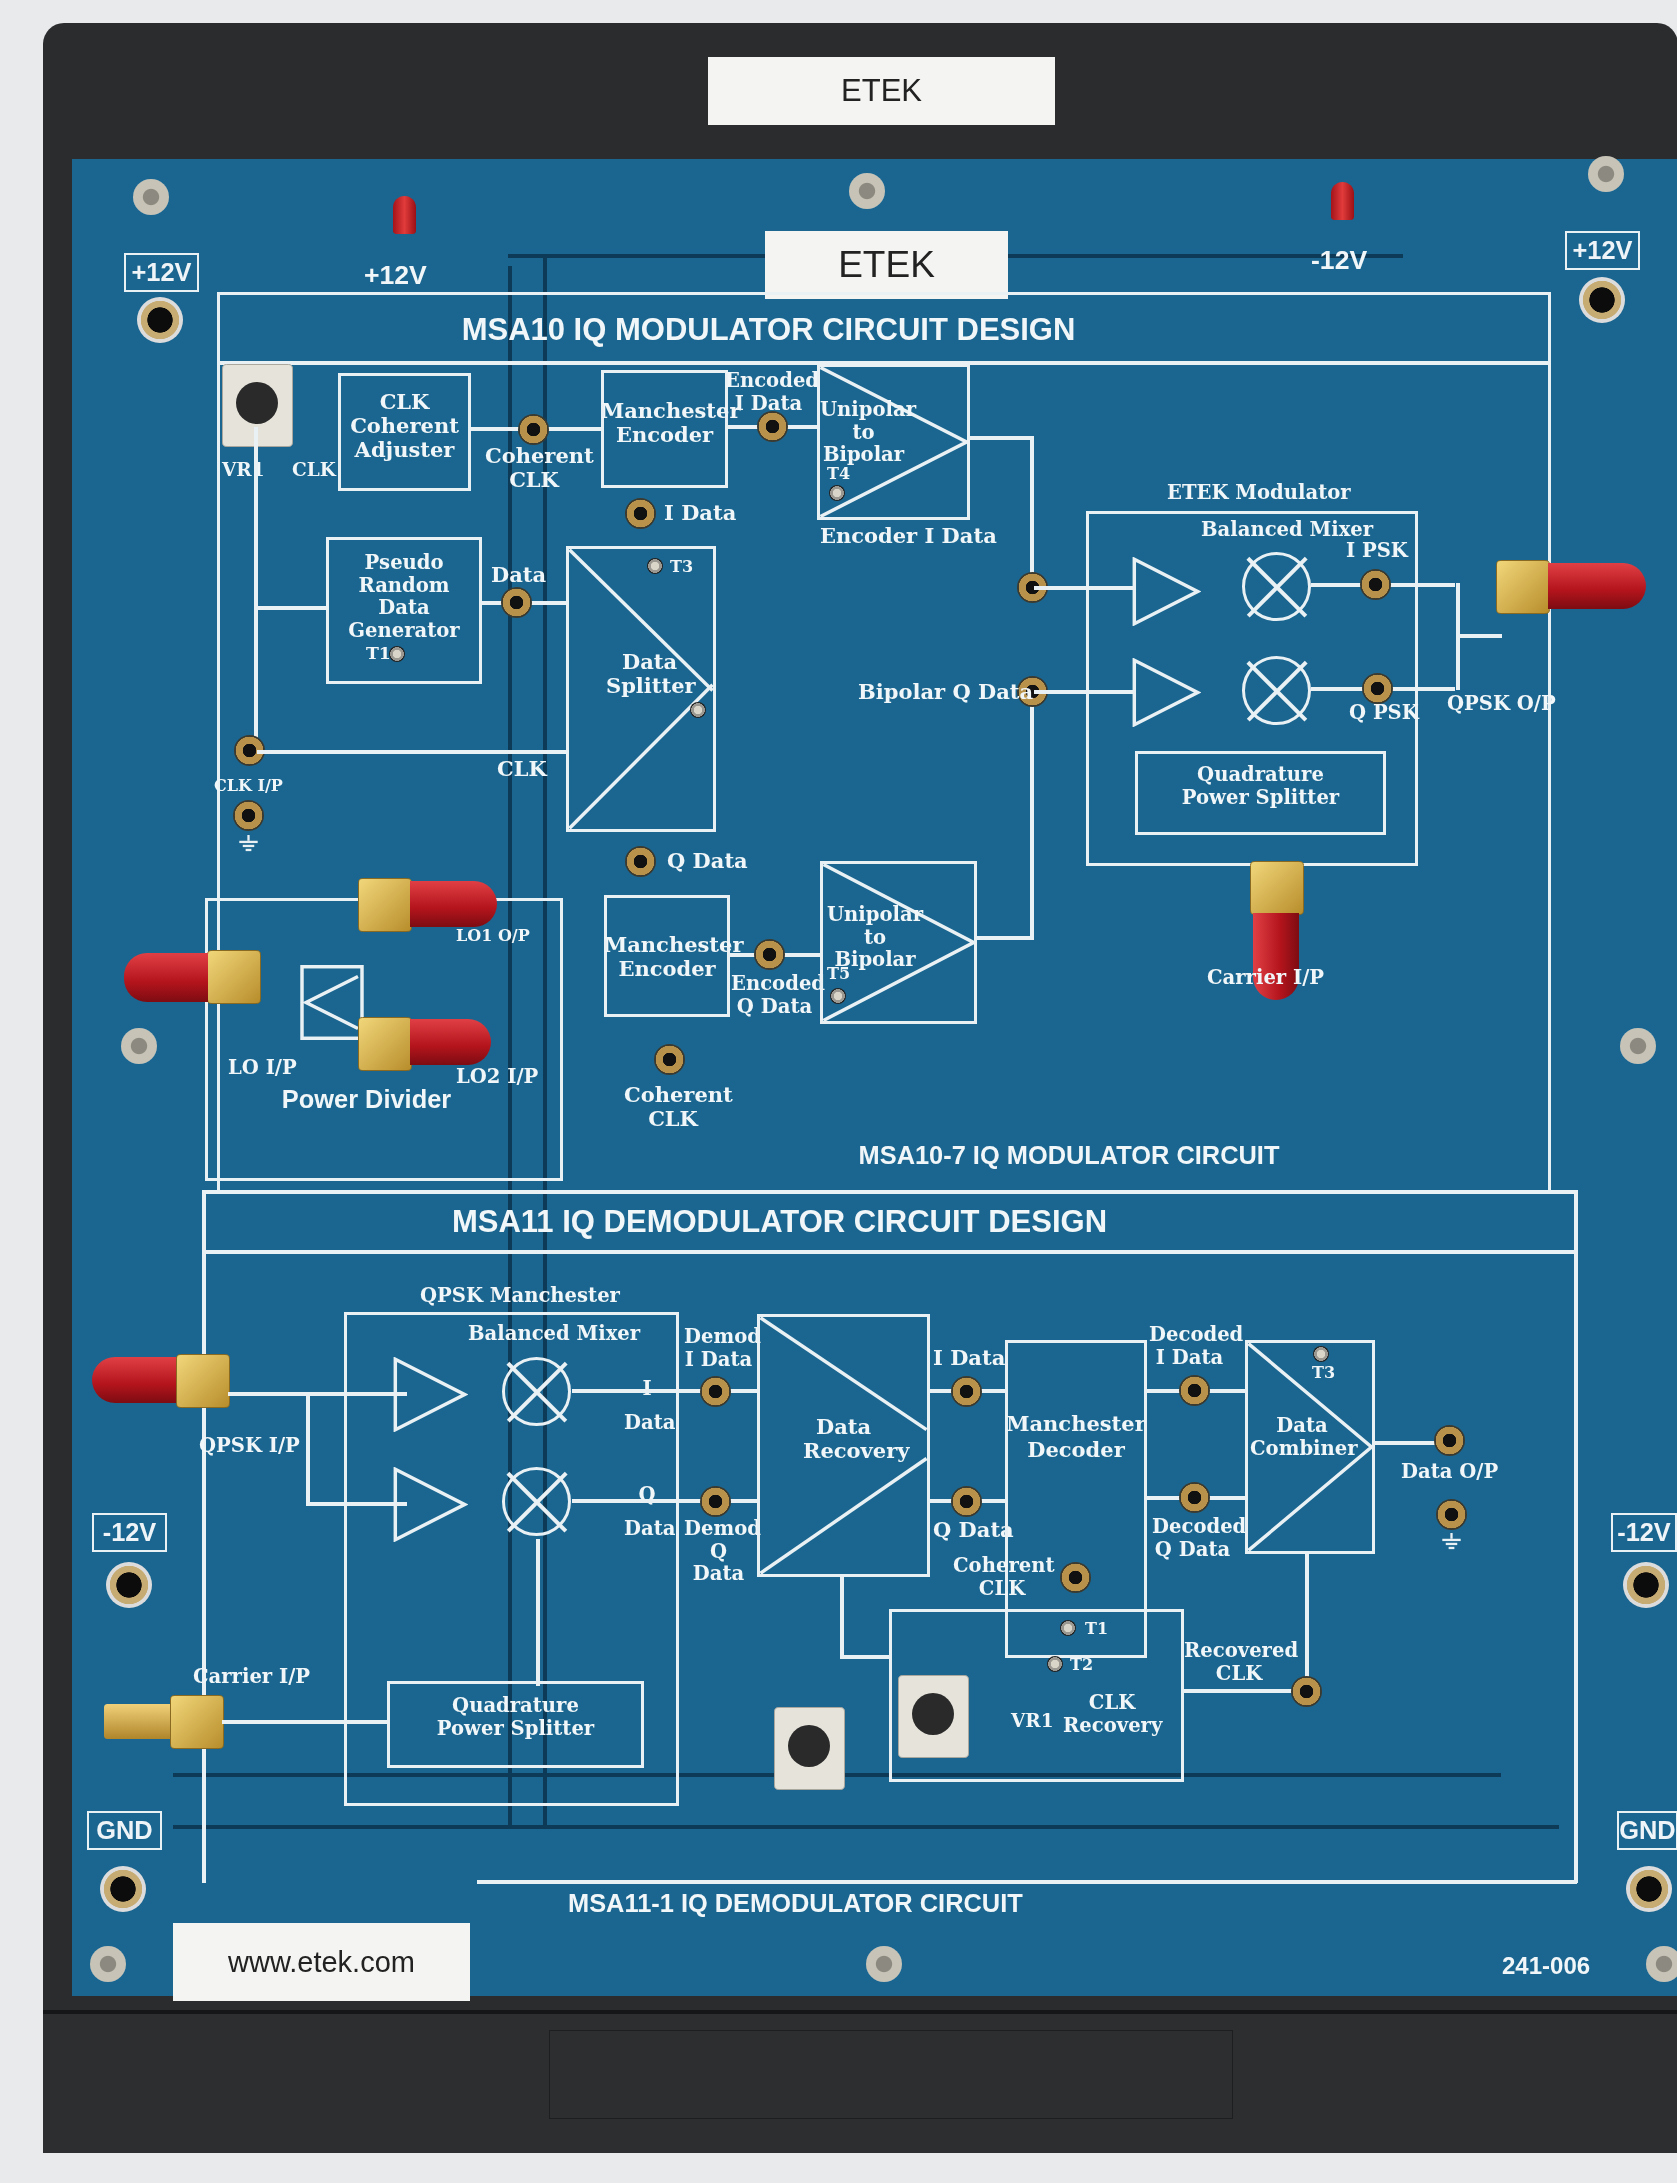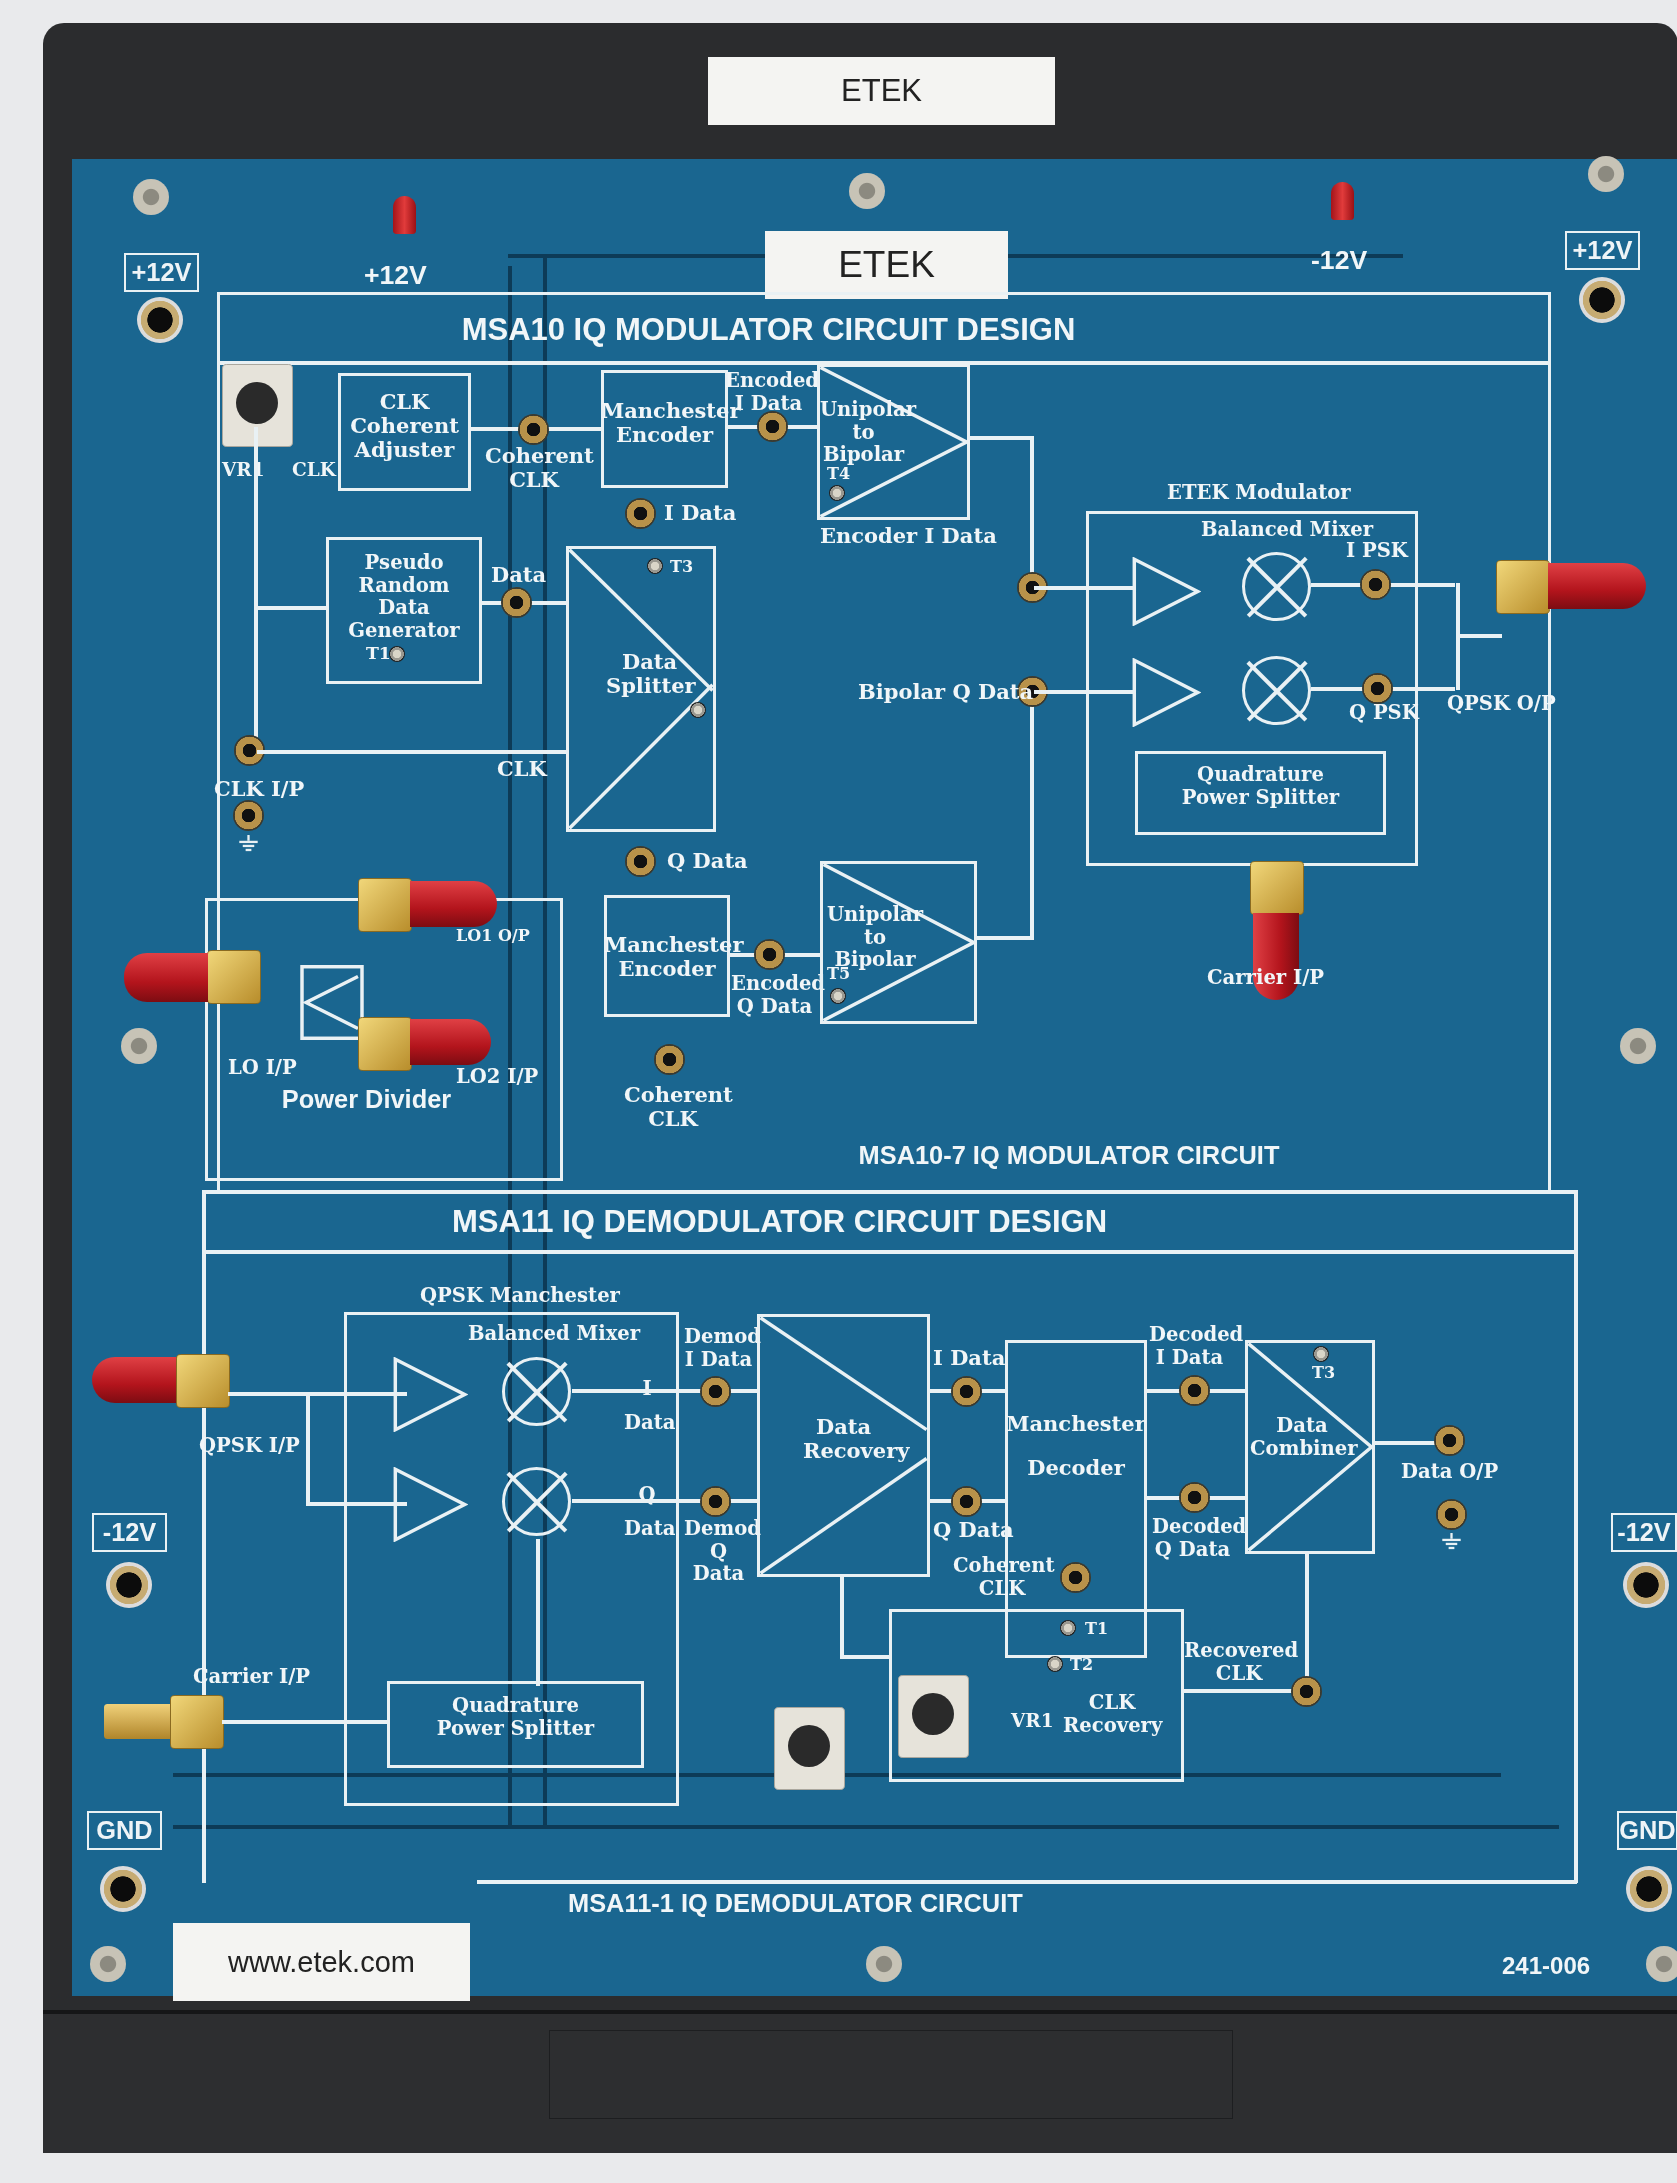--- a/index.html
+++ b/index.html
@@ -157,21 +157,21 @@
   <div>Data</div>
     <div>Splitter</div>
 </div>
 <div class="tp" style="left:647px;top:558px;"></div>
 <div class="pcb-text serif" style="left:670px;top:558px;font-size:16px;">T3</div>
 <div class="tp" style="left:690px;top:702px;"></div>
 
 <div class="jack" style="left:234px;top:735px;"></div>
 <div class="line" style="left:257px;top:750px;width:309px;height:3.5px;"></div>
 <div class="pcb-text serif" style="left:497px;top:757px;font-size:21px;">CLK</div>
-<div class="pcb-text serif" style="left:214px;top:777px;font-size:21px;">CLK I/P</div>
+<div class="pcb-text serif" style="left:214px;top:777px;font-size:16px;">CLK I/P</div>
 <div class="jack" style="left:233px;top:800px;"></div>
 <svg class="gnd-sym" style="left:237px;top:835px;" width="23" height="17.3" viewBox="0 0 40 30">
     <line x1="20" y1="0" x2="20" y2="10" stroke="#e9f1f4" stroke-width="4"></line>
     <line x1="4" y1="12" x2="36" y2="12" stroke="#e9f1f4" stroke-width="4"></line>
     <line x1="10" y1="19" x2="30" y2="19" stroke="#e9f1f4" stroke-width="4"></line>
     <line x1="15" y1="26" x2="25" y2="26" stroke="#e9f1f4" stroke-width="4"></line>
   </svg>
 
 <div class="jack" style="left:625px;top:846px;"></div>
 <div class="pcb-text serif" style="left:667px;top:849px;font-size:21px;">Q Data</div>
@@ -330,21 +330,21 @@
 <div class="line" style="left:930px;top:1389px;width:78px;height:3.5px;"></div>
 <div class="line" style="left:930px;top:1499px;width:78px;height:3.5px;"></div>
 <div class="jack" style="left:951px;top:1376px;"></div>
 <div class="pcb-text serif" style="left:933px;top:1346px;font-size:21px;">I Data</div>
 <div class="jack" style="left:951px;top:1486px;"></div>
 <div class="pcb-text serif" style="left:933px;top:1518px;font-size:21px;">Q Data</div>
 
 <div class="box" style="left:1005px;top:1340px;width:142px;height:318px;"></div>
 <div class="pcb-text serif" style="left:1005px;top:1412px;width:142px;font-size:21px;">
   <div>Manchester</div>
-    <div style="margin-top:20px;">Decoder</div>
+    <div style="margin-top:2px;">Decoder</div>
 </div>
 <div class="line" style="left:1147px;top:1389px;width:98px;height:3.5px;"></div>
 <div class="line" style="left:1147px;top:1496px;width:98px;height:3.5px;"></div>
 <div class="jack" style="left:1179px;top:1375px;"></div>
 <div class="pcb-text serif" style="left:1149px;top:1324px;width:81px;font-size:19.6px;">
   <div>Decoded</div>
     <div>I Data</div>
 </div>
 <div class="jack" style="left:1179px;top:1482px;"></div>
 <div class="pcb-text serif" style="left:1152px;top:1516px;width:81px;font-size:19.6px;">

